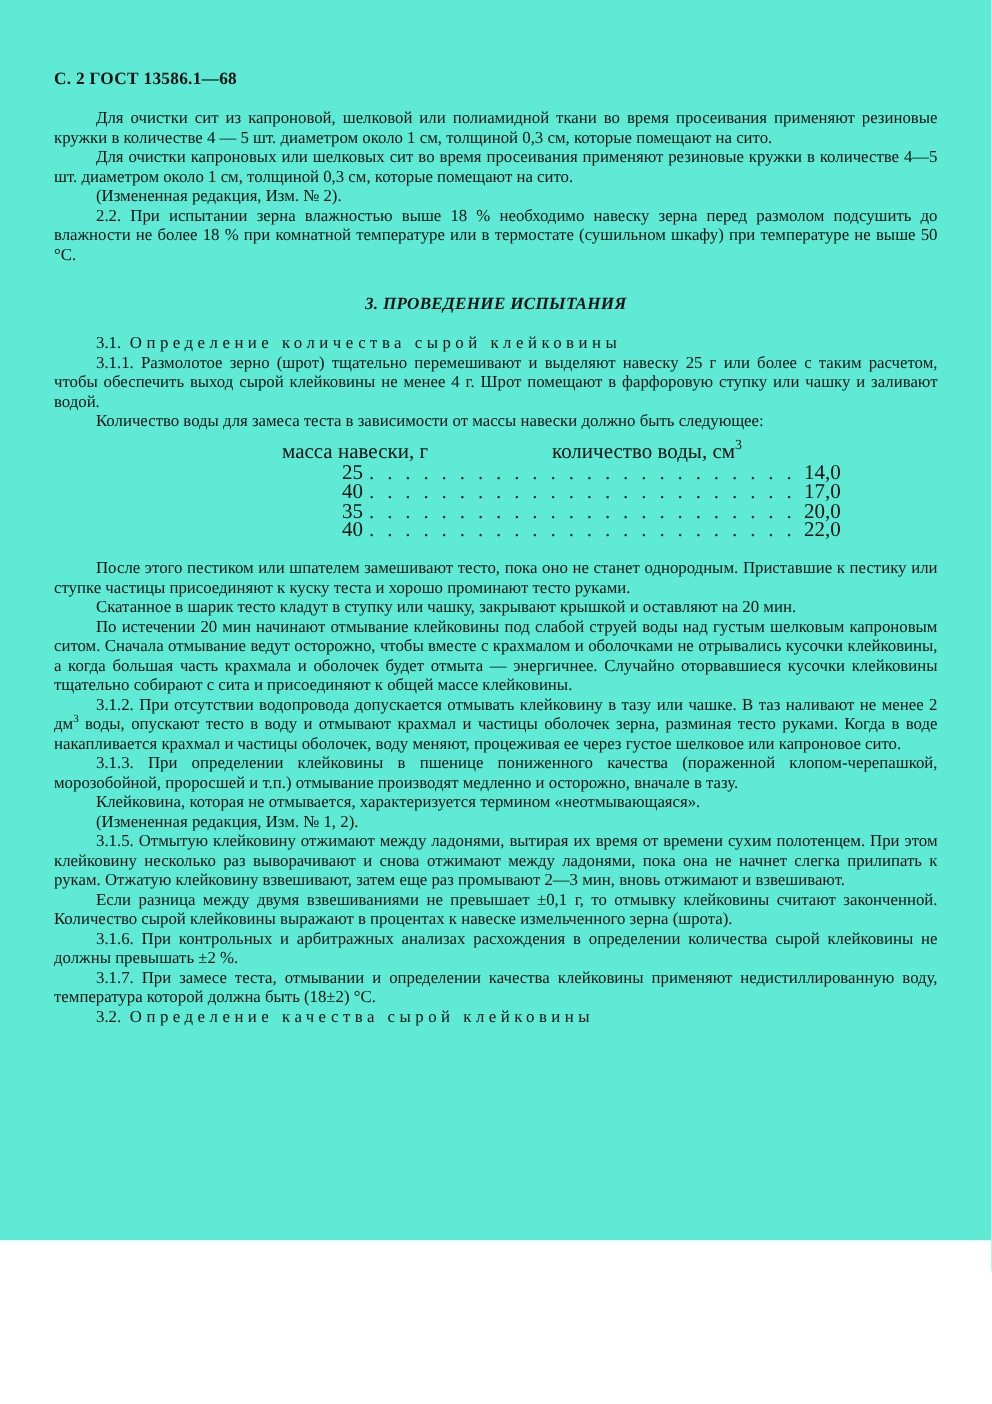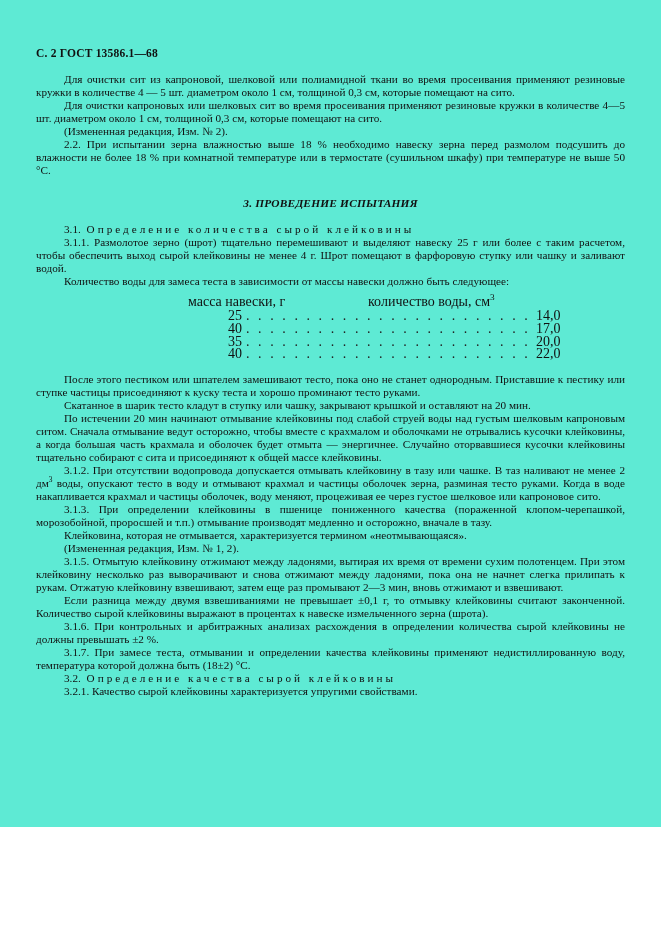--- a/index.html
+++ b/index.html
@@ -197,19 +197,18 @@
     <p class="body bold">(Измененная редакция, Изм. № 1, 2).</p>
     <p class="body">3.1.5.  Отмытую клейковину отжимают между ладонями, вытирая их время от времени сухим полотенцем. При этом клейковину несколько раз выворачивают и снова отжимают между ладонями, пока она не начнет слегка прилипать к рукам. Отжатую клейковину взвешивают, затем еще раз промывают 2—3 мин, вновь отжимают и взвешивают.</p>
     <p class="body">Если разница между двумя взвешиваниями не превышает ±0,1 г, то отмывку клейковины считают законченной. Количество сырой клейковины выражают в процентах к навеске измельченного зерна (шрота).</p>
     <p class="body">3.1.6.  При контрольных и арбитражных анализах расхождения в определении количества сырой клейковины не должны превышать ±2 %.</p>
     <p class="body">3.1.7.  При замесе теста, отмывании и определении качества клейковины применяют недистиллированную воду, температура которой должна быть (18±2) °С.</p>
 
     <p class="spaced-head">
       <span class="num">3.2.</span><span class="sp">&nbsp;</span><span class="sp">Определение качества сырой клейковины</span>
     </p>
 
-    <p class="body">3.2.1.  Качество сырой клейковины характеризуется упругими свойствами.</p>
 
   </div>
 
   <div class="folio">50</div>
 
 </div>
 
 </body></html>

